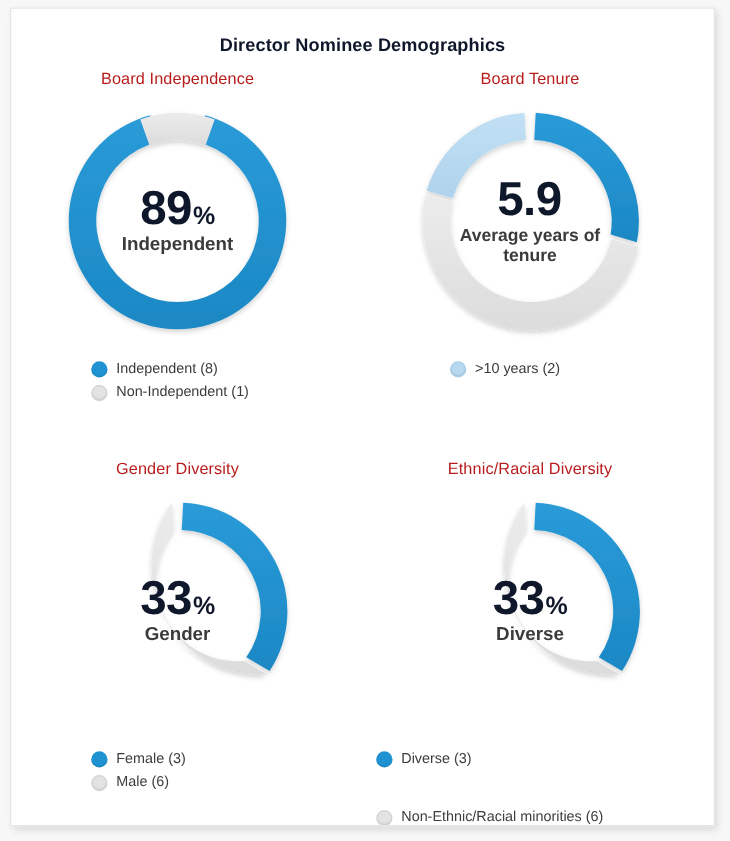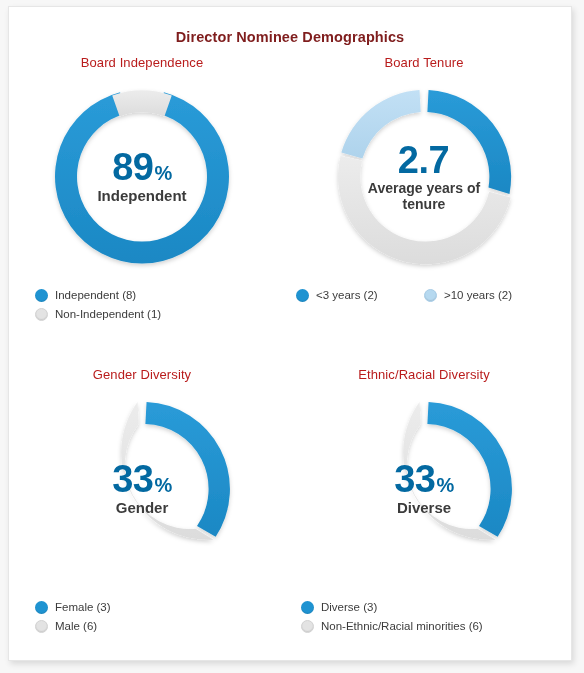--- a/index.html
+++ b/index.html
@@ -36,21 +36,21 @@
   }
 
   .main-title {
     position: absolute;
     left: 0;
     top: 22px;
     width: 100%;
     text-align: center;
     font-size: 14.5px;
     font-weight: bold;
-    color: #7f1d1d;
+    color: #0f172a;
     letter-spacing: 0.1px;
   }
 
   
   .panel {
     position: absolute;
     width: 282px;
   }
   .panel-tl { left: -8px;  top: 48px; }
   .panel-tr { left: 274px; top: 48px; }
@@ -87,21 +87,21 @@
     height: 190px;
     display: flex;
     flex-direction: column;
     align-items: center;
     justify-content: center;
     pointer-events: none;
   }
   .big-number {
     font-size: 38px;
     font-weight: bold;
-    color: #0369a1;
+    color: #0f172a;
     line-height: 0.98;
     letter-spacing: -0.5px;
     display: flex;
     align-items: baseline;
     justify-content: center;
   }
   .big-number .pct {
     font-size: 20px;
     font-weight: bold;
     margin-left: 1px;
@@ -152,22 +152,22 @@
     height: 13px;
     border-radius: 50%;
     margin-right: 7px;
     flex: 0 0 auto;
     box-shadow: inset 0 -1px 1px rgba(0,0,0,0.10);
   }
   .sw-blue  { background: #1f93d1; }
   .sw-gray  { background: #e3e3e3; border: 1px solid #d2d2d2; width: 11px; height: 11px; }
   .sw-lblue { background: #b6d9f0; border: 1px solid #a8cce6; width: 11px; height: 11px; }
 
-  .legend-left { justify-content: center; padding-left: 34px; }
-  .legend-left2 { justify-content: flex-end; padding-left: 18px; }
+  .legend-left { justify-content: center; padding-left: 72px; }
+  .legend-left2 { justify-content: flex-end; padding-left: 18px; gap: 28px; }
 </style>
 </head>
 <body>
 
 <div class="page">
   <div class="card">
 
     <div class="main-title">Director Nominee Demographics</div>
 
     <div class="panel panel-tl">
@@ -262,32 +262,28 @@
 
             <path fill="url(#glblue2)" d="M 12.3234 70.5660
                      A 87 87 0 0 1 90.5157 8.1208
                      L 91.7049 29.9330
                      A 65 65 0 0 0 33.3951 76.5915
                      Z"></path>
           </g>
         </svg>
         <div class="donut-center">
           <div class="big-number">
-            <span>2.7</span>
+            <span>5.9</span>
               <span class="pct"></span>
           </div>
           <div class="sub-label small">Average years of tenure</div>
         </div>
       </div>
 
       <div class="legend cols2">
-        <div class="legend-item">
-          <span class="swatch sw-blue"></span>
-          <span>&lt;3 years (2)</span>
-        </div>
         <div class="legend-item">
           <span class="swatch sw-lblue"></span>
           <span>&gt;10 years (2)</span>
         </div>
       </div>
     </div>
 
     <div class="panel panel-bl">
       <div class="panel-title">Gender Diversity</div>
 

